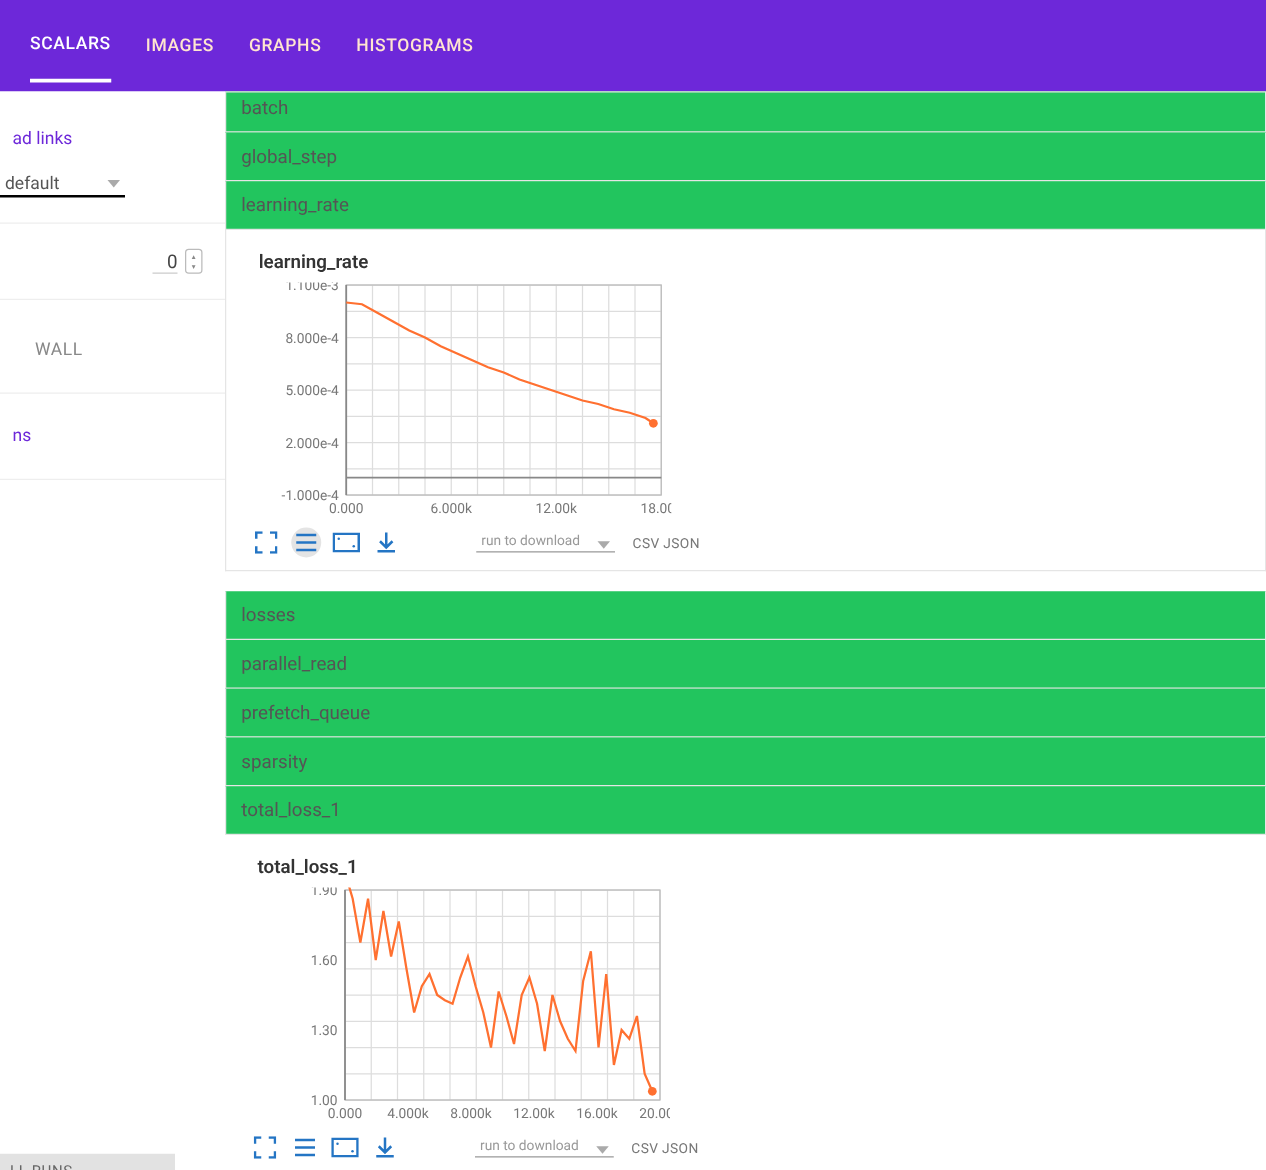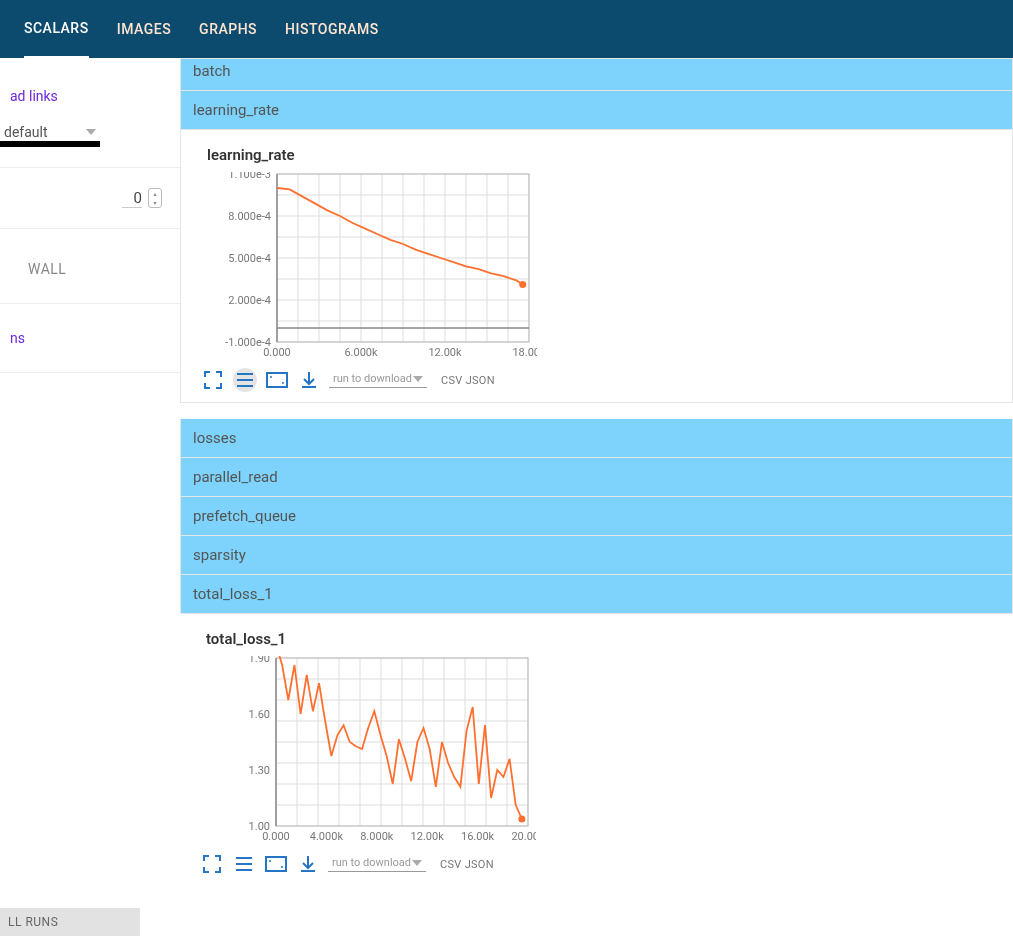--- a/index.html
+++ b/index.html
@@ -1,42 +1,42 @@
 <!DOCTYPE html>
 <html><head>
 <meta charset="utf-8">
 <style>
 *{box-sizing:border-box;margin:0;padding:0;font-family:Roboto,Arial,sans-serif}
 body{width:1013px;height:936px;overflow:hidden;background:#fff;color:#444}
-.topbar{height:58px;background:#0c4a6e;display:flex;align-items:center;padding:0 24px}
+.topbar{height:73px;background:#6d28d9;display:flex;align-items:center;padding:0 24px}
 .tab{color:#ffe5d0;font-size:14px;font-weight:500;letter-spacing:.5px;margin-right:28px;padding:20px 0;cursor:pointer}
 .tab.active{color:#fff;border-bottom:3px solid #fff}
 .main{display:flex;height:878px}
 .sidebar{width:180px;color:#555;font-size:14px;padding-top:24px;position:relative}
 .sidebar-item{padding:6px 10px;color:#6d28d9}
-.dropdown{display:flex;align-items:center;justify-content:space-between;border-bottom:6px solid #000000;padding:4px 4px 1px 4px;margin:10px 8px 0 0;color:#555;width:100px}
+.dropdown{display:flex;align-items:center;justify-content:space-between;border-bottom:2px solid #000000;padding:4px 4px 1px 4px;margin:10px 8px 0 0;color:#555;width:100px}
 .chev{width:0;height:0;border-left:5px solid transparent;border-right:5px solid transparent;border-top:6px solid #aaa}
 .hr{height:1px;background:#eee;margin:20px 0 20px 0;width:100%}
 .numrow{display:flex;align-items:center;justify-content:flex-end;padding-right:18px}
 .numinp{width:20px;text-align:right;border:none;font-size:15px;color:#444;border-bottom:1px solid #ccc}
 .steppers{width:14px;height:20px;border:1px solid #bbb;border-radius:3px;margin-left:6px;display:flex;flex-direction:column;align-items:center;justify-content:space-between;font-size:6px;color:#888;padding:1px 0}
 .side-txt{color:#888;font-size:14px;letter-spacing:.5px;padding:12px 0 0 28px}
 .allruns{position:absolute;bottom:0;left:0;width:140px;height:28px;background:#e2e2e2;display:flex;align-items:center;padding-left:8px;font-size:12px;letter-spacing:.5px;color:#666}
 .content{flex:1;overflow:hidden}
-.panel{background:#7dd3fc;border:1px solid #e5e5e5;padding:10px 12px;font-size:15px;color:#555;margin-top:0;border-top:none}
+.panel{background:#22c55e;border:1px solid #e5e5e5;padding:10px 12px;font-size:15px;color:#555;margin-top:0;border-top:none}
 .panel:first-child{border-top:1px solid #e5e5e5}
 .panel.title{font-weight:400}
 .chart-card{padding:16px 16px 10px 16px;border:1px solid #e5e5e5;border-top:none;background:#fff}
 .chart-title{font-size:15px;font-weight:600;color:#333;margin-bottom:8px;padding-left:10px}
 .chart-svg{display:block}
 .toolbar{display:flex;align-items:center;margin-top:6px;gap:8px;padding-left:4px}
 .tool-icon{width:24px;height:24px;display:flex;align-items:center;justify-content:center;cursor:pointer}
 .tool-icon.active{background:#e4e4e4;border-radius:50%}
 .icon-stroke{stroke:#2475c4;fill:none;stroke-width:2}
-.dl-select{color:#999;font-size:11px;border-bottom:1px solid #999;padding:0 4px 2px 4px;display:flex;align-items:center;gap:1px;}
+.dl-select{color:#999;font-size:11px;border-bottom:1px solid #999;padding:0 4px 2px 4px;display:flex;align-items:flex-end;gap:14px;margin-left:52px}
 .csvjson{font-size:11px;color:#777;letter-spacing:.3px}
 .gap-row{height:16px}
 </style>
 </head>
 <body>
 
 <div class="topbar">
   <div class="tab active">SCALARS</div>
   <div class="tab">IMAGES</div>
   <div class="tab">GRAPHS</div>
@@ -61,20 +61,21 @@
     <div class="hr"></div>
     <div class="side-txt">WALL</div>
     <div class="hr" style="margin-top:26px"></div>
     <div class="sidebar-item">ns</div>
     <div class="hr"></div>
     <div class="allruns">LL RUNS</div>
   </div>
 
   <div class="content">
     <div class="panel title" style="padding-top:3px">batch</div>
+    <div class="panel title">global_step</div>
     <div class="panel title">learning_rate</div>
 
     <div class="chart-card">
       <div class="chart-title">learning_rate</div>
       <svg id="chart1" class="chart-svg" width="340" height="190">
           <line x1="80" y1="2" x2="80" y2="170" stroke="#ddd" stroke-width="1"></line>
           <line x1="101" y1="2" x2="101" y2="170" stroke="#ddd" stroke-width="1"></line>
           <line x1="122" y1="2" x2="122" y2="170" stroke="#ddd" stroke-width="1"></line>
           <line x1="143" y1="2" x2="143" y2="170" stroke="#ddd" stroke-width="1"></line>
           <line x1="164" y1="2" x2="164" y2="170" stroke="#ddd" stroke-width="1"></line>

